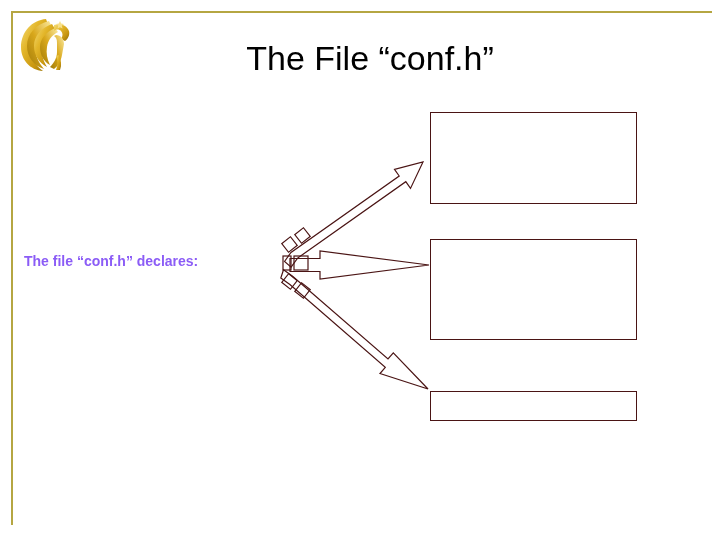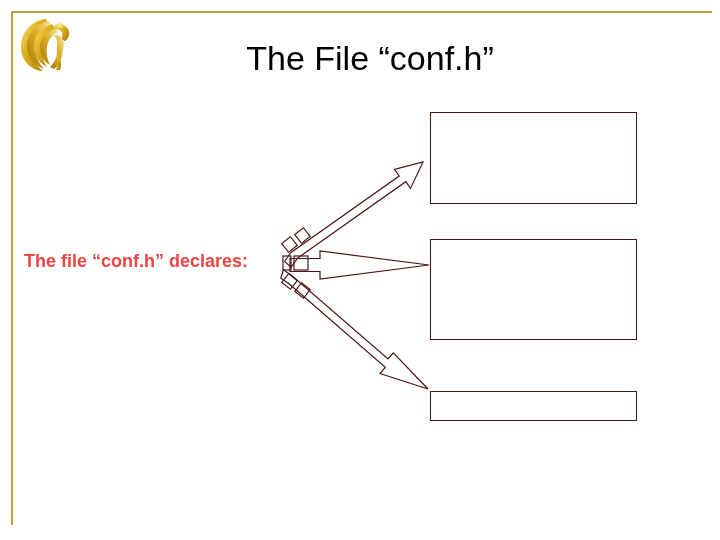--- a/index.html
+++ b/index.html
@@ -62,24 +62,24 @@
     color: #000000;
     white-space: nowrap;
     font-family: "Liberation Sans", sans-serif;
   }
 
   
   .body-text {
     position: absolute;
     left: 24px;
     top: 250px;
-    font-size: 18px;
+    font-size: 14px;
     line-height: 22px;
     font-weight: bold;
-    color: #ef4444;
+    color: #8b5cf6;
     white-space: nowrap;
     font-family: "Liberation Sans", sans-serif;
   }
 
   
   .box {
     position: absolute;
     border: 1px solid #4a1414;
     background: transparent;
     box-sizing: border-box;

